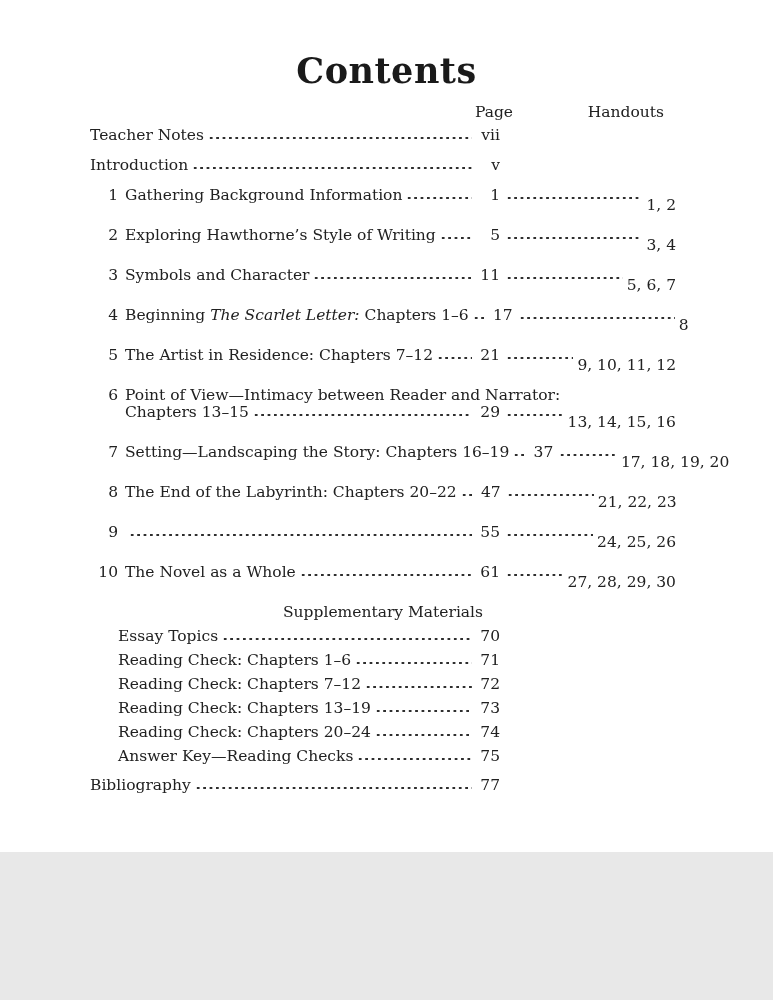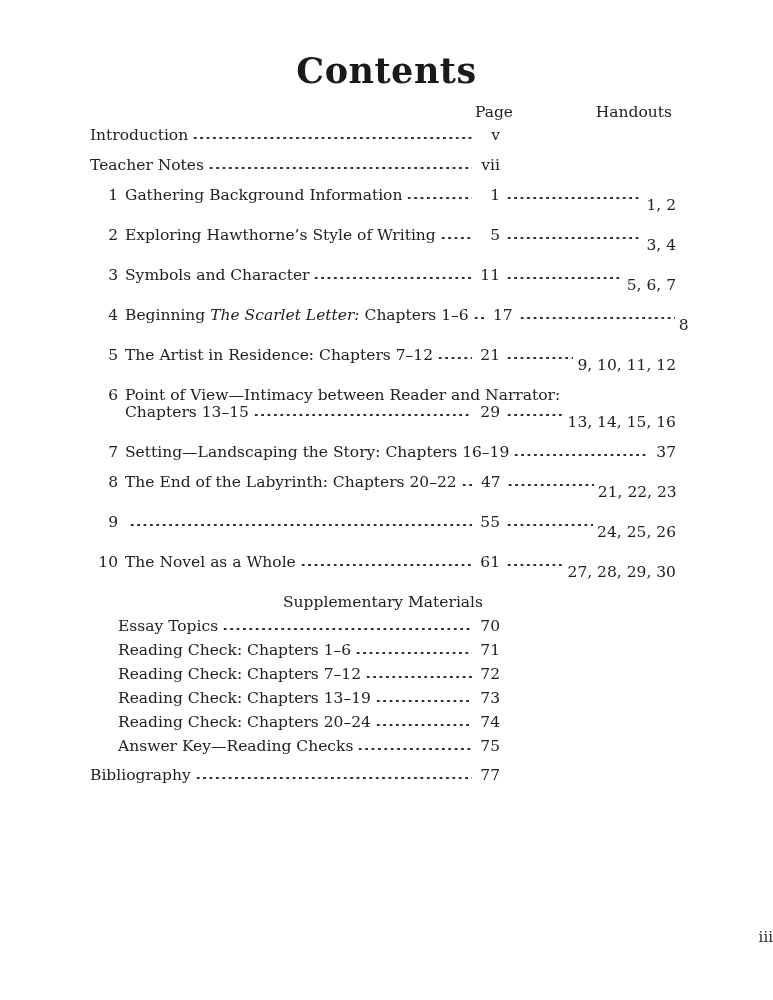--- a/index.html
+++ b/index.html
@@ -3,21 +3,21 @@
 <meta charset="utf-8">
 <style>
   html, body {
     margin: 0;
     padding: 0;
     background: #e8e8e8;
   }
   .sheet {
     position: relative;
     width: 773px;
-    height: 1000px;
+    height: 852px;
     margin: 0 auto;
     background: #ffffff;
     color: #212121;
     font-family: "DejaVu Serif", "Liberation Serif", serif;
     font-size: 15.5px;
     line-height: 19px;
     overflow: hidden;
   }
   .doc-title {
     margin: 52px 0 0 0;
@@ -34,21 +34,21 @@
     margin-left: 90px;
     width: 586px;
   }
   .colheads {
     position: relative;
     height: 19px;
     margin-top: 13px;
     margin-bottom: 4px;
   }
   .h-page     { position: absolute; right: 163px; bottom: 0; }
-  .h-handouts { position: absolute; right: 4px;     bottom: 0; }
+  .h-handouts { position: absolute; right: 12px;     bottom: 0; }
 
   .row {
     display: flex;
     align-items: baseline;
     margin: 0 0 11px 0;
     white-space: nowrap;
   }
   .row.tight  { margin-bottom: -2px; }
   .row.sub    { margin-bottom: 5px; }
   .row.subend { margin-bottom: 10px; }
@@ -98,30 +98,30 @@
   <h1 class="doc-title">Contents</h1>
 
   <div class="content">
 
     <div class="colheads">
       <span class="h-page">Page</span>
       <span class="h-handouts">Handouts</span>
     </div>
 
     <div class="row">
+      <span class="etitle">Teacher Notes</span>
+      <span class="leader"></span>
+      <span class="pg">vii</span>
+      <span class="rblock"></span>
+    </div>
+
+    <div class="row">
       <span class="etitle">Introduction</span>
       <span class="leader"></span>
       <span class="pg">v</span>
-      <span class="rblock"></span>
-    </div>
-
-    <div class="row">
-      <span class="etitle">Teacher Notes</span>
-      <span class="leader"></span>
-      <span class="pg">vii</span>
       <span class="rblock"></span>
     </div>
 
     <div class="row">
       <span class="num">1</span>
       <span class="etitle">Gathering Background Information</span>
       <span class="leader"></span>
       <span class="pg">1</span>
       <span class="rblock">
         <span class="leader"></span>
@@ -186,20 +186,24 @@
         <span class="leader"></span>
         <span class="handouts">13, 14, 15, 16</span>
       </span>
     </div>
 
     <div class="row">
       <span class="num">7</span>
       <span class="etitle">Setting—Landscaping the Story: Chapters 16–19</span>
       <span class="leader"></span>
       <span class="pg">37</span>
+      <span class="rblock">
+        <span class="leader"></span>
+        <span class="handouts">17, 18, 19, 20</span>
+      </span>
     </div>
 
     <div class="row">
       <span class="num">8</span>
       <span class="etitle">The End of the Labyrinth: Chapters 20–22</span>
       <span class="leader"></span>
       <span class="pg">47</span>
       <span class="rblock">
         <span class="leader"></span>
         <span class="handouts">21, 22, 23</span>

